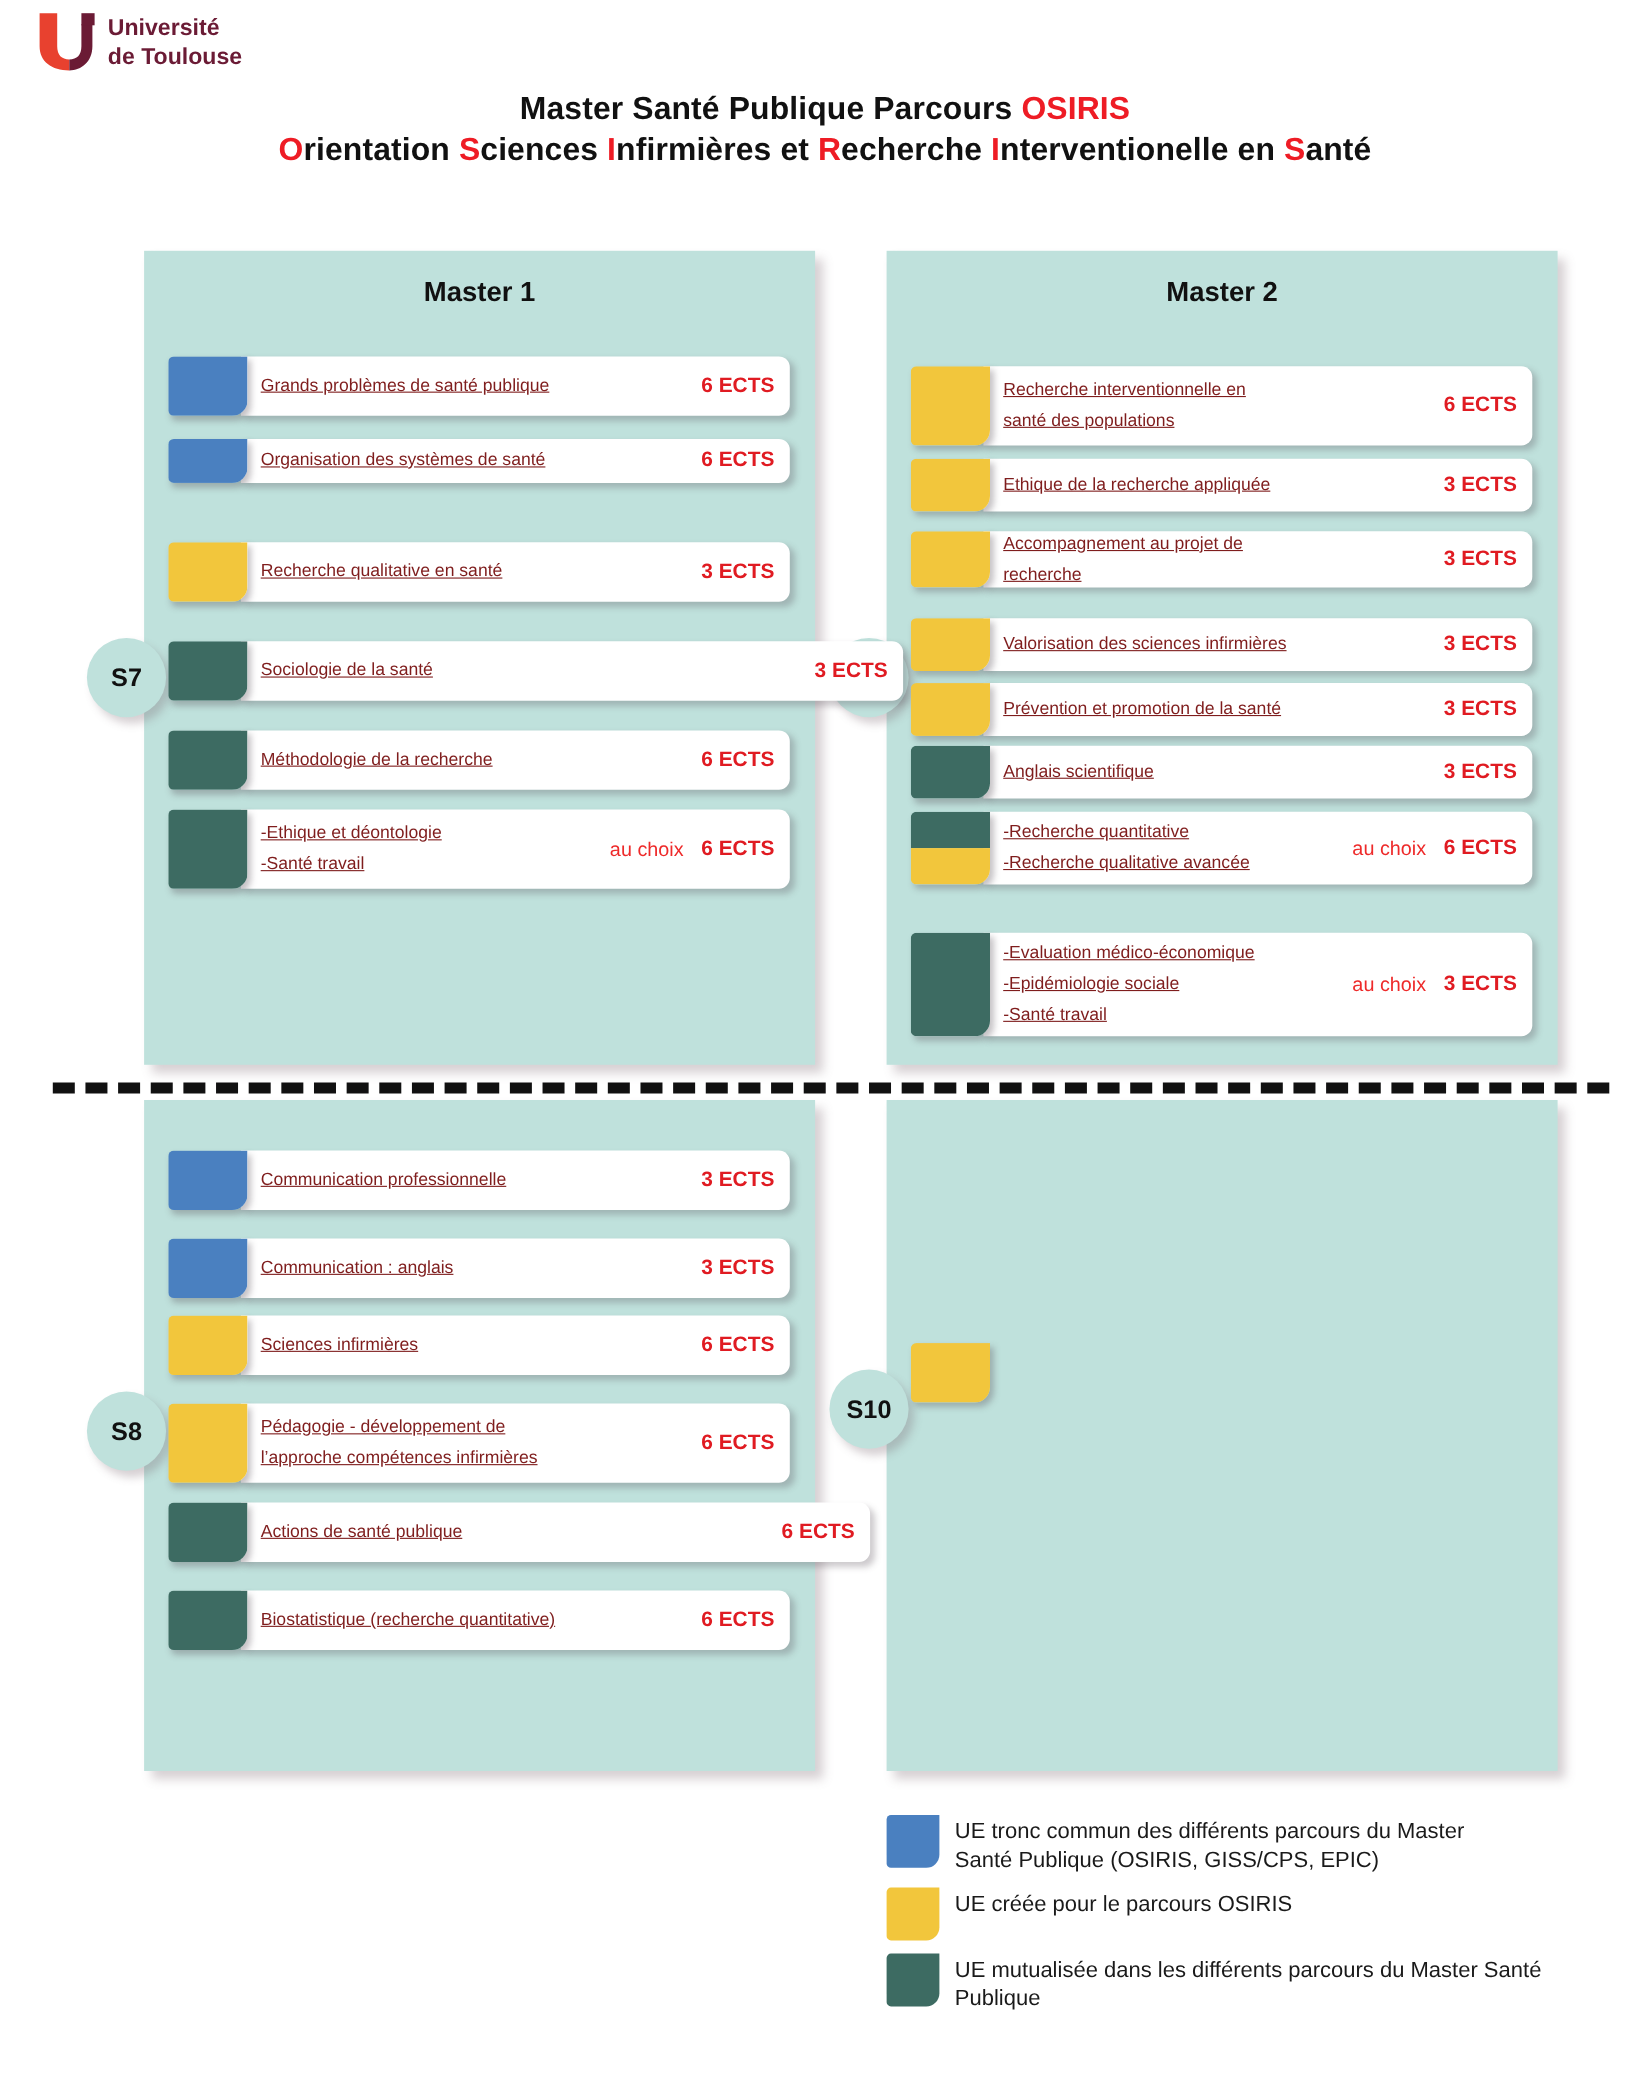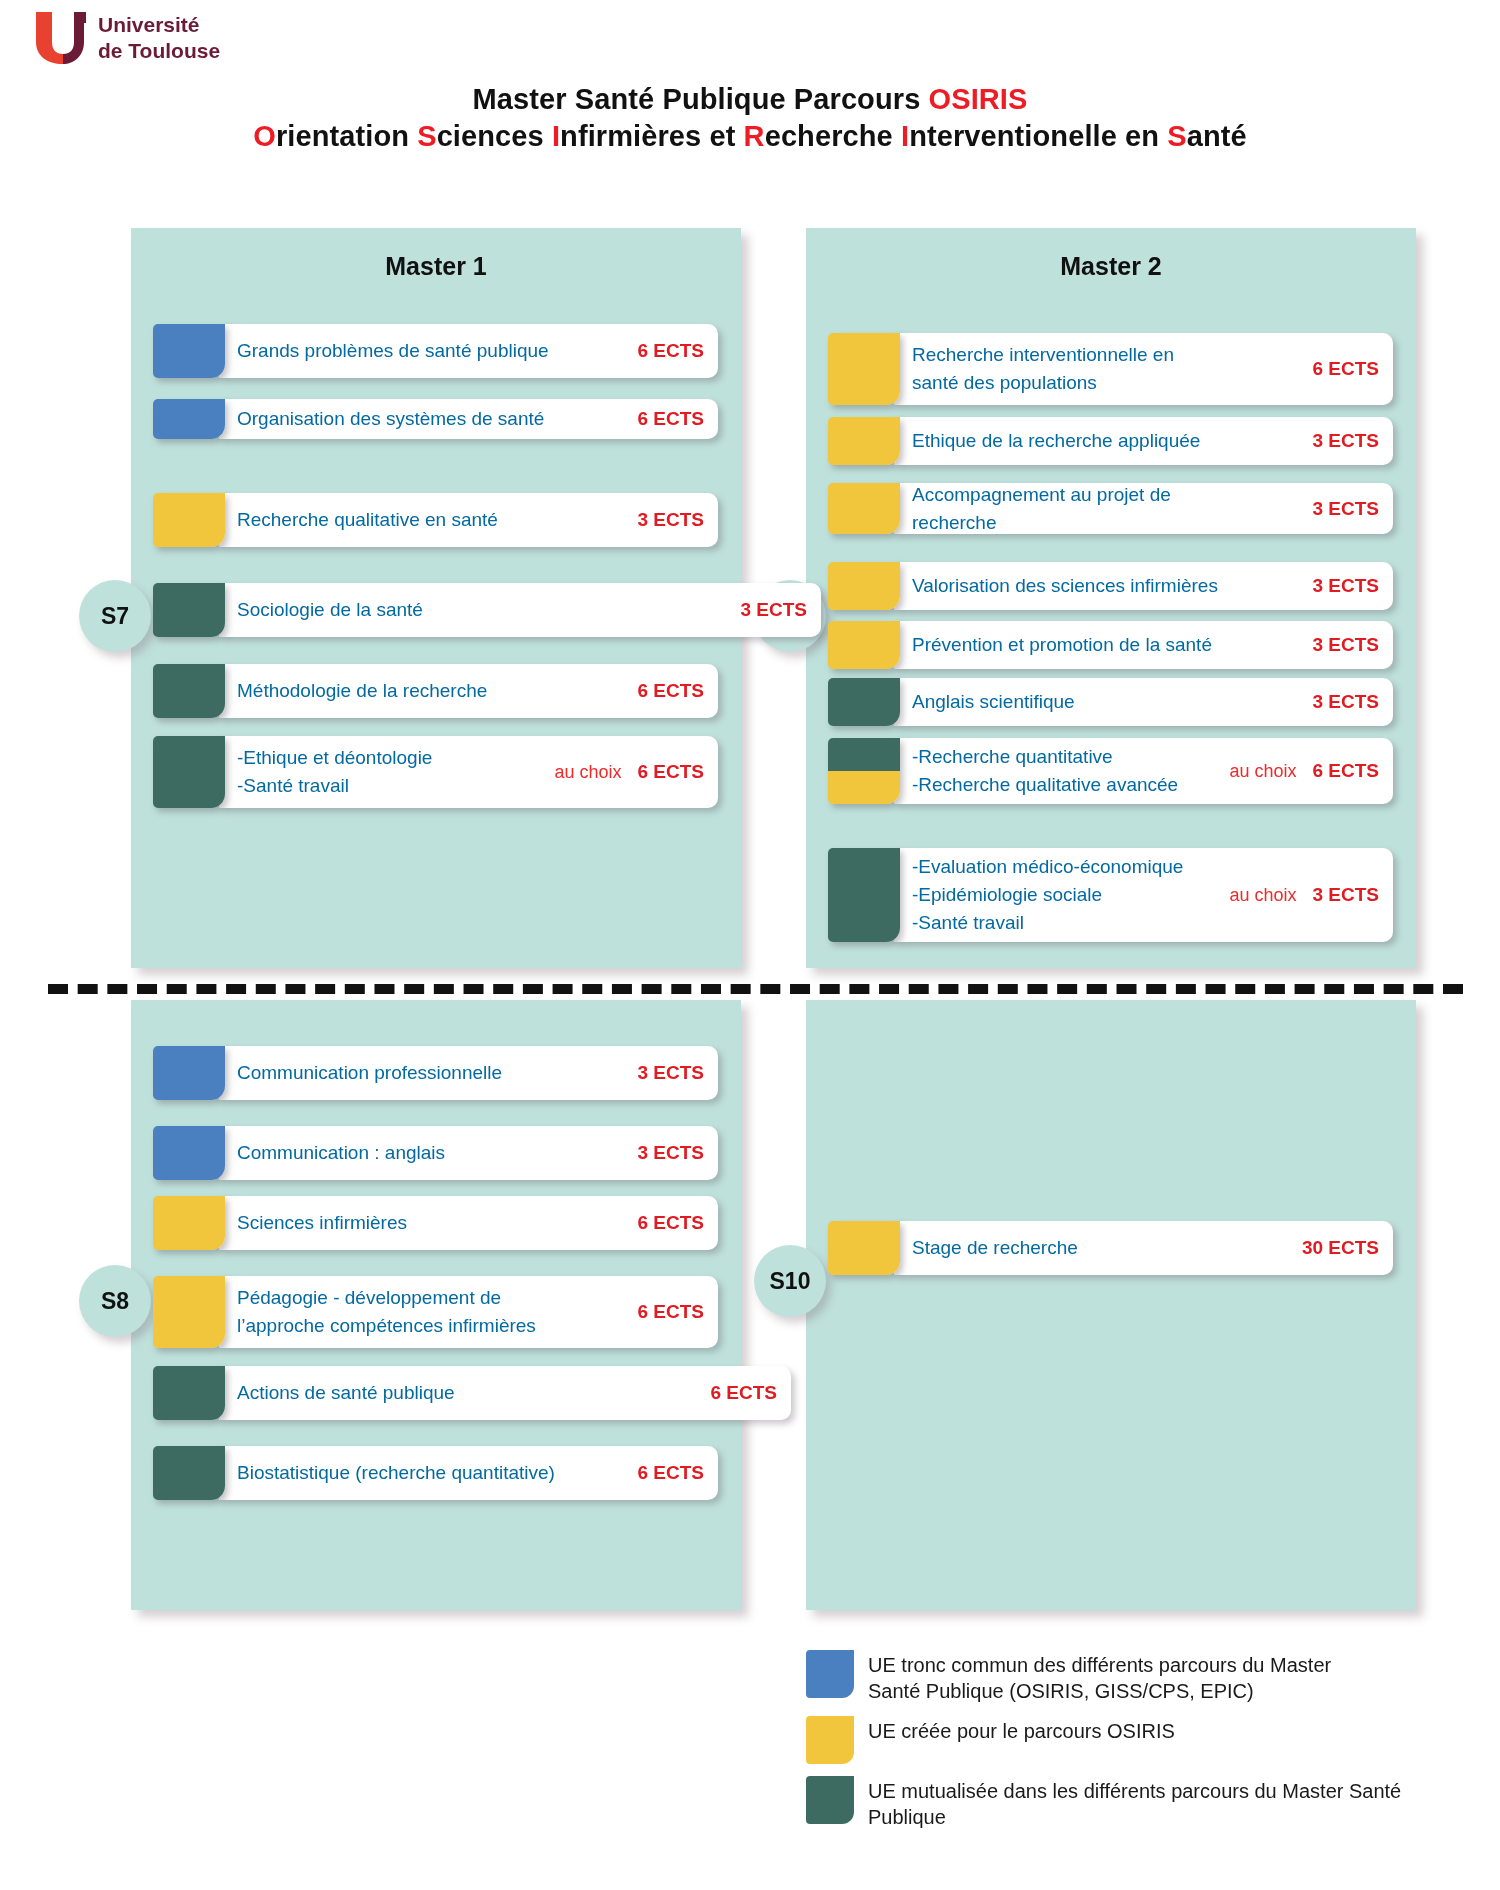--- a/index.html
+++ b/index.html
@@ -87,22 +87,23 @@
     background:#ffffff;
     border-radius:0 10px 10px 0;
     box-shadow:4px 4px 6px rgba(90,80,90,.30);
     display:flex;align-items:center;
     padding:0 14px 0 18px;
     position:relative;
     margin-left:-6px;
   }
   .card-text{
     flex:1 1 auto;
-    font-size:19px;line-height:28px;color:#0369a1;
+    font-size:16px;line-height:28px;color:#7f1d1d;
     white-space:pre-line;
+    text-decoration:underline;
   }
   .ects{
     flex:0 0 auto;
     font-size:19px;font-weight:bold;color:#e01b22;
     margin-left:10px;white-space:nowrap;
   }
   .auchoix{
     flex:0 0 auto;
     font-size:18px;color:#ee2a2a;font-weight:normal;
     margin-left:14px;margin-right:6px;white-space:nowrap;
@@ -343,24 +344,20 @@
 -Epidémiologie sociale
 -Santé travail</div>
         <div class="auchoix">au choix</div>
         <div class="ects">3 ECTS</div>
       </div>
     </div>
     <div class="row" style="left: 828px; top: 1221px; width: 565px; height: 54px;">
       <div class="swatch">
         <i style="background: rgb(242, 198, 60);"></i>
       </div>
-      <div class="card">
-        <div class="card-text">Stage de recherche</div>
-        <div class="ects">30 ECTS</div>
-      </div>
     </div>
   </div>
 
 <div class="legend" id="legend">
     <div class="legend-item">
       <div class="legend-sw" style="background: rgb(74, 128, 192);"></div>
       <div class="legend-txt" style="white-space: pre-line;">UE tronc commun des différents parcours du Master
 Santé Publique (OSIRIS, GISS/CPS, EPIC)</div>
     </div>
     <div class="legend-item">

